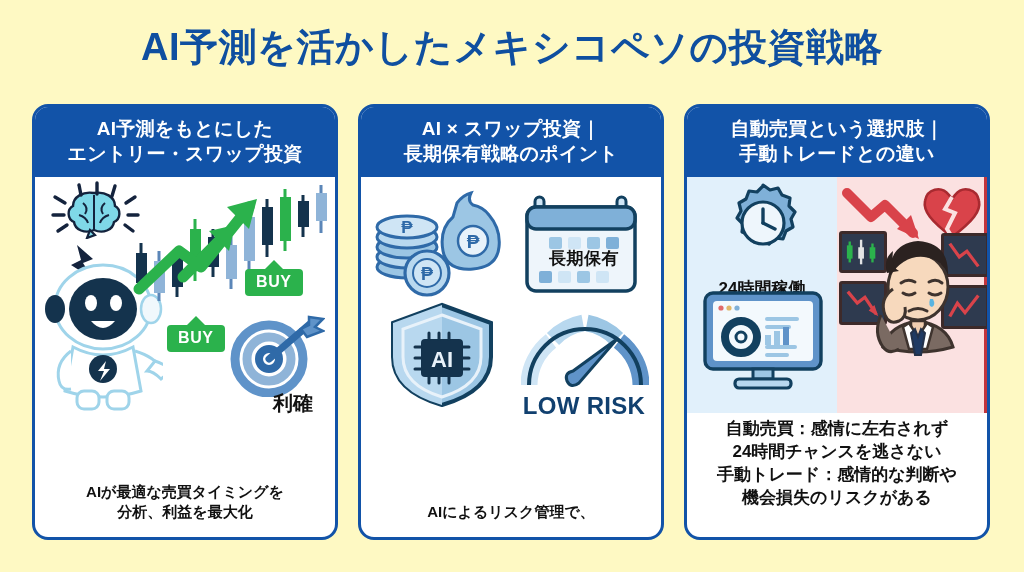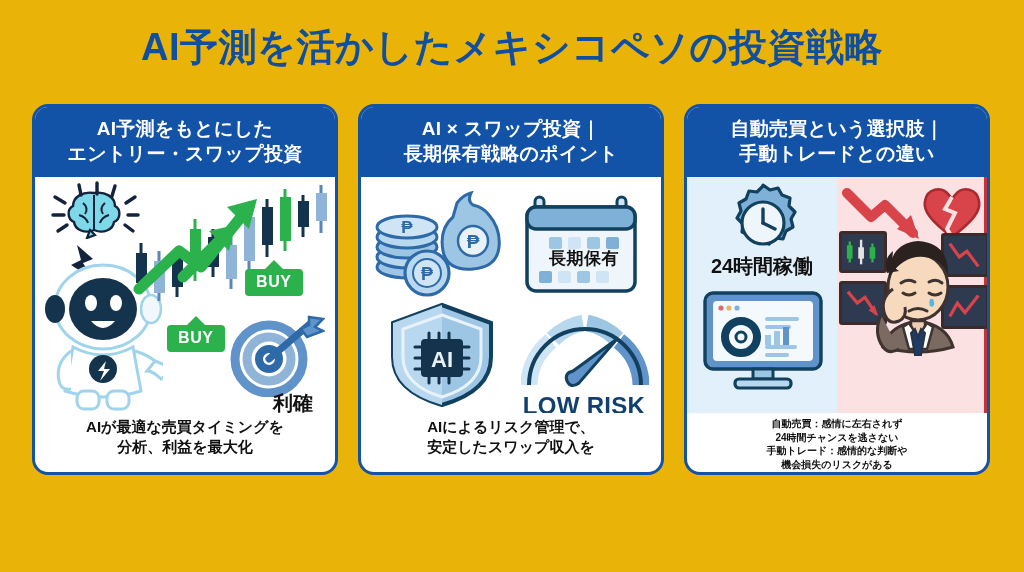--- a/index.html
+++ b/index.html
@@ -2,56 +2,56 @@
 <html><head>
 <meta charset="utf-8">
 <style>
   * { box-sizing: border-box; margin: 0; padding: 0; }
   html, body {
     width: 1024px; height: 572px;
     background: #f7f7f7;
     font-family: "Liberation Sans", "DejaVu Sans", sans-serif;
     overflow: hidden;
   }
-  #page { position: relative; width: 1024px; height: 572px; background: #eab308; text-decoration: underline; }
+  #page { position: relative; width: 1024px; height: 572px; background: #fef9c3; text-decoration: underline; }
 
   
   .page-title {
     position: absolute; top: 22px; left: 0; width: 1024px;
     text-align: center;
     font-size: 38px; font-weight: 700; letter-spacing: .5px;
     color: #0f4fa0;
   }
 
   
   .cards { position: absolute; top: 104px; left: 32px; width: 960px; height: 444px;
            display: flex; gap: 20px; }
   .card {
-    width: 306px; height: 371px;
+    width: 306px; height: 436px;
     background: #fff;
     border: 3px solid #1253a8;
     border-radius: 16px;
     overflow: hidden;
     display: flex; flex-direction: column;
   }
   .card-header {
     background: #1253a8; color: #fff;
     padding: 9px 6px 11px;
     text-align: center;
     font-size: 19px; font-weight: 700; line-height: 1.32;
     letter-spacing: .3px;
   }
   .card-body { flex: 1; display: flex; flex-direction: column; position: relative; }
   .illus { position: relative; flex: 1; background: #fff; overflow: hidden; }
   .caption {
     text-align: center; color: #111; font-weight: 700;
     font-size: 15px; line-height: 1.38;
     padding: 4px 8px 14px;
   }
-  .caption.small { font-size: 10px; line-height: 1.36; padding-bottom: 10px; }
+  .caption.small { font-size: 17px; line-height: 1.36; padding-bottom: 10px; }
 
   
   .brain { position: absolute; left: 28px; top: 12px; width: 62px; height: 50px; }
   .robot { position: absolute; left: 8px; top: 62px; width: 120px; height: 172px; }
   .buy-badge {
     position: absolute; background: #2bb24c; color: #fff;
     font-size: 16px; font-weight: 700; letter-spacing: .6px;
     padding: 4px 11px 5px; border-radius: 4px;
   }
   .buy-badge::before {
@@ -74,22 +74,22 @@
     position: absolute; font-size: 24px; font-weight: 700; color: #11406f;
     left: 158px; top: 215px; width: 130px; text-align: center; letter-spacing: .3px;
   }
 
   
   .split { position: absolute; inset: 0; display: flex; }
   .split-left { width: 50%; height: 100%; background: #e1f0fb; position: relative; }
   .split-right { width: 50%; height: 100%; background: #fbe1e1; position: relative;
                  border-right: 3px solid #c2343c; }
   .auto-label {
-    position: absolute; left: 0; width: 100%; top: 76px; text-align: center;
-    font-size: 20px; font-weight: 700; color: #111;
+    position: absolute; left: 0; width: 100%; top: 100px; text-align: center;
+    font-size: 17px; font-weight: 700; color: #111;
   }
   .mini-chart { position: absolute; background: #2e3a4f; border: 3px solid #3d2a2a; border-radius: 3px; }
 </style>
 </head>
 <body>
 
 <div id="page">
 
   <div class="page-title">AI予測を活かしたメキシコペソの投資戦略</div>
 
@@ -285,21 +285,20 @@
             <path d="M66 10 A56 56 0 0 1 96 26" fill="none" stroke="#9cc6e4" stroke-width="17"></path>
             <path d="M98 28 A56 56 0 0 1 120 72" fill="none" stroke="#5f93c9" stroke-width="17"></path>
             <path d="M8 72 A56 56 0 0 1 120 72" fill="none" stroke="#12405f" stroke-width="4"></path>
             <path d="M96 26 L58 70 q-8 6 -12 -2 q-3 -8 6 -10 z" fill="#5f93c9" stroke="#12405f" stroke-width="3"></path>
           </svg>
           <div class="lowrisk-label">LOW RISK</div>
         </div>
 
         <div class="caption">
           <div>AIによるリスク管理で、</div>
-          <div>安定したスワップ収入を</div>
         </div>
       </div>
     </div>
 
     <div class="card">
       <div class="card-header">
         <div>自動売買という選択肢｜</div>
         <div>手動トレードとの違い</div>
       </div>
       <div class="card-body">

